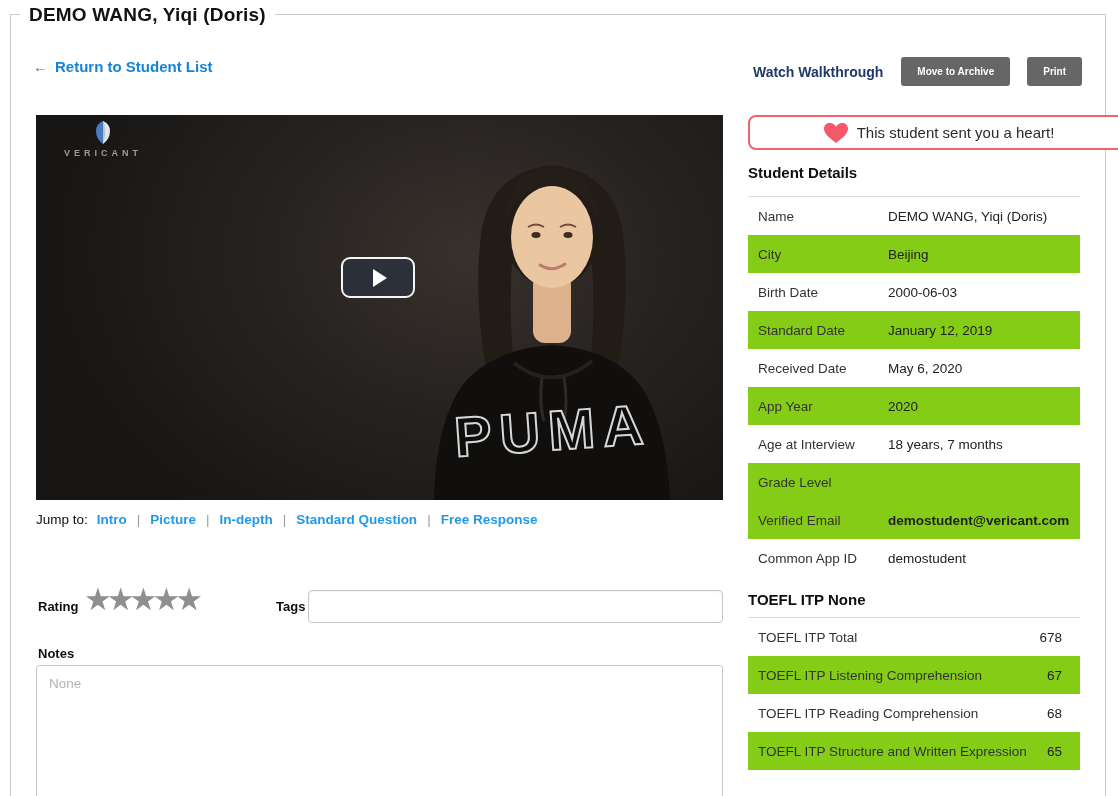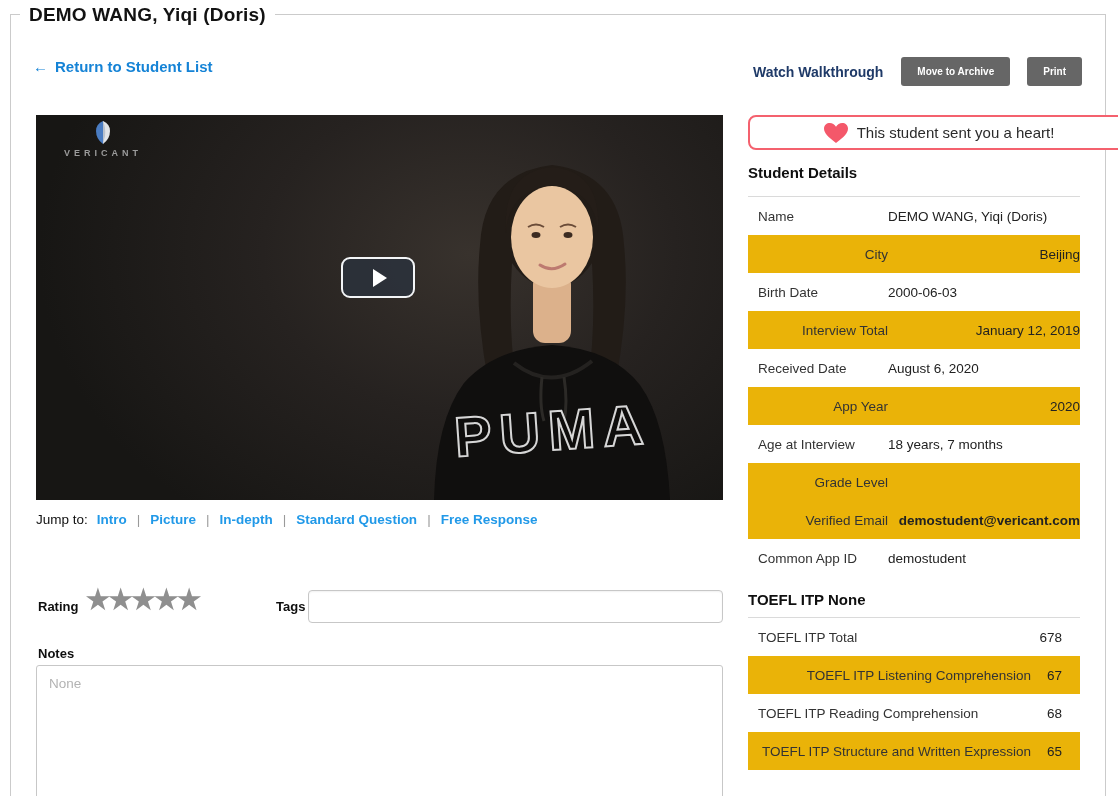--- a/index.html
+++ b/index.html
@@ -55,21 +55,21 @@
   
   .banner{left:748px;top:115px;width:381px;height:35px;box-sizing:border-box;border:2px solid #f4616e;border-radius:8px;background:#fff;display:flex;align-items:center;justify-content:center;gap:8px;}
   .banner-text{font-size:15px;color:#2b2b2b;}
   .sec-heading{font-size:15px;font-weight:bold;color:#0f0f0f;}
   .details-heading{left:748px;top:164px;}
   .toefl-heading{left:748px;top:591px;}
   .data-table{width:332px;border-top:1px solid #dadada;font-size:13.5px;}
   .details-table{left:748px;top:196px;}
   .toefl-table{left:748px;top:617px;}
   .row{display:flex;align-items:center;height:38px;}
-  .row.odd{background:#eab308;text-align:right;}
+  .row.odd{background:#84cc16;}
   .details-table .lbl{width:130px;padding-left:10px;flex:none;color:#333;}
   .details-table .val{flex:1;color:#222;}
   .toefl-table .lbl{flex:1;padding-left:10px;color:#333;}
   .toefl-table .val{padding-right:18px;color:#222;padding-left:16px;}
   .email-link{color:#1e95dc;font-weight:bold;cursor:pointer;}
 </style>
 </head>
 <body>
 
 <div class="abs frame"></div>
@@ -165,26 +165,26 @@
     </div>
   <div class="row odd">
       <span class="lbl">City</span>
       <span class="val">Beijing</span>
     </div>
   <div class="row">
       <span class="lbl">Birth Date</span>
       <span class="val">2000-06-03</span>
     </div>
   <div class="row odd">
-      <span class="lbl">Interview Total</span>
+      <span class="lbl">Standard Date</span>
       <span class="val">January 12, 2019</span>
     </div>
   <div class="row">
       <span class="lbl">Received Date</span>
-      <span class="val">August 6, 2020</span>
+      <span class="val">May 6, 2020</span>
     </div>
   <div class="row odd">
       <span class="lbl">App Year</span>
       <span class="val">2020</span>
     </div>
   <div class="row">
       <span class="lbl">Age at Interview</span>
       <span class="val">18 years, 7 months</span>
     </div>
   <div class="row odd">

